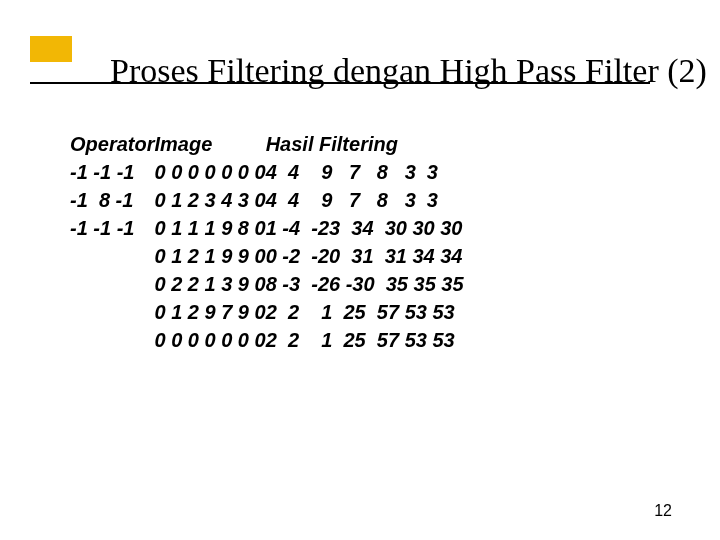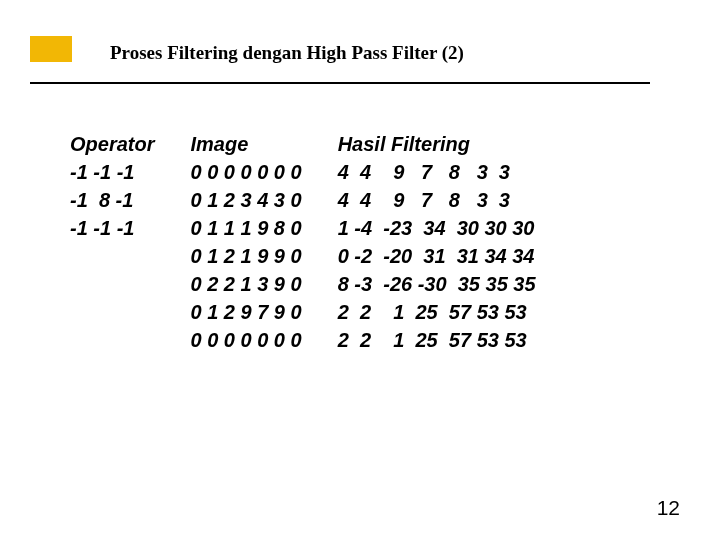--- a/index.html
+++ b/index.html
@@ -1,23 +1,23 @@
 <!DOCTYPE html>
 <html><head>
 <meta charset="utf-8">
 <style>
   html,body{margin:0;padding:0;width:720px;height:540px;background:#fff;font-family:"Times New Roman",serif;color:#000;}
   .slide{position:relative;width:720px;height:540px;}
   .accent{position:absolute;left:30px;top:36px;width:42px;height:26px;background:#f2b705;}
   .rule{position:absolute;left:30px;top:82px;width:620px;height:2px;background:#000;}
-  .title{position:absolute;left:110px;top:42px;font-size:19px;font-weight:bold;}
-  .cols{position:absolute;left:70px;top:130px;display:flex;gap:36px;font-family:Verdana,Geneva,sans-serif;font-weight:bold;font-style:italic;font-size:20px;line-height:1.4;}
+  .title{position:absolute;left:110px;top:52px;font-size:34px;font-weight:normal;}
+  .cols{position:absolute;left:70px;top:130px;display:flex;font-family:Verdana,Geneva,sans-serif;font-weight:bold;font-style:italic;font-size:20px;line-height:1.4;}
   .col{white-space:pre;}
   .caption{position:absolute;left:60px;top:400px;right:60px;font-family:Verdana,Geneva,sans-serif;font-weight:bold;font-style:italic;font-size:22px;line-height:1.35;}
-  .pnum{position:absolute;right:40px;bottom:20px;font-family:Verdana,Geneva,sans-serif;font-size:21px;margin-left:6px;}
+  .pnum{position:absolute;right:48px;bottom:20px;font-family:Verdana,Geneva,sans-serif;font-size:16px;margin-left:6px;}
 </style>
 </head>
 <body>
 
 <div class="slide">
   <div class="accent"></div>
   <div class="title">Proses Filtering dengan High Pass Filter (2)</div>
   <div class="rule"></div>
 
   <div class="cols">

